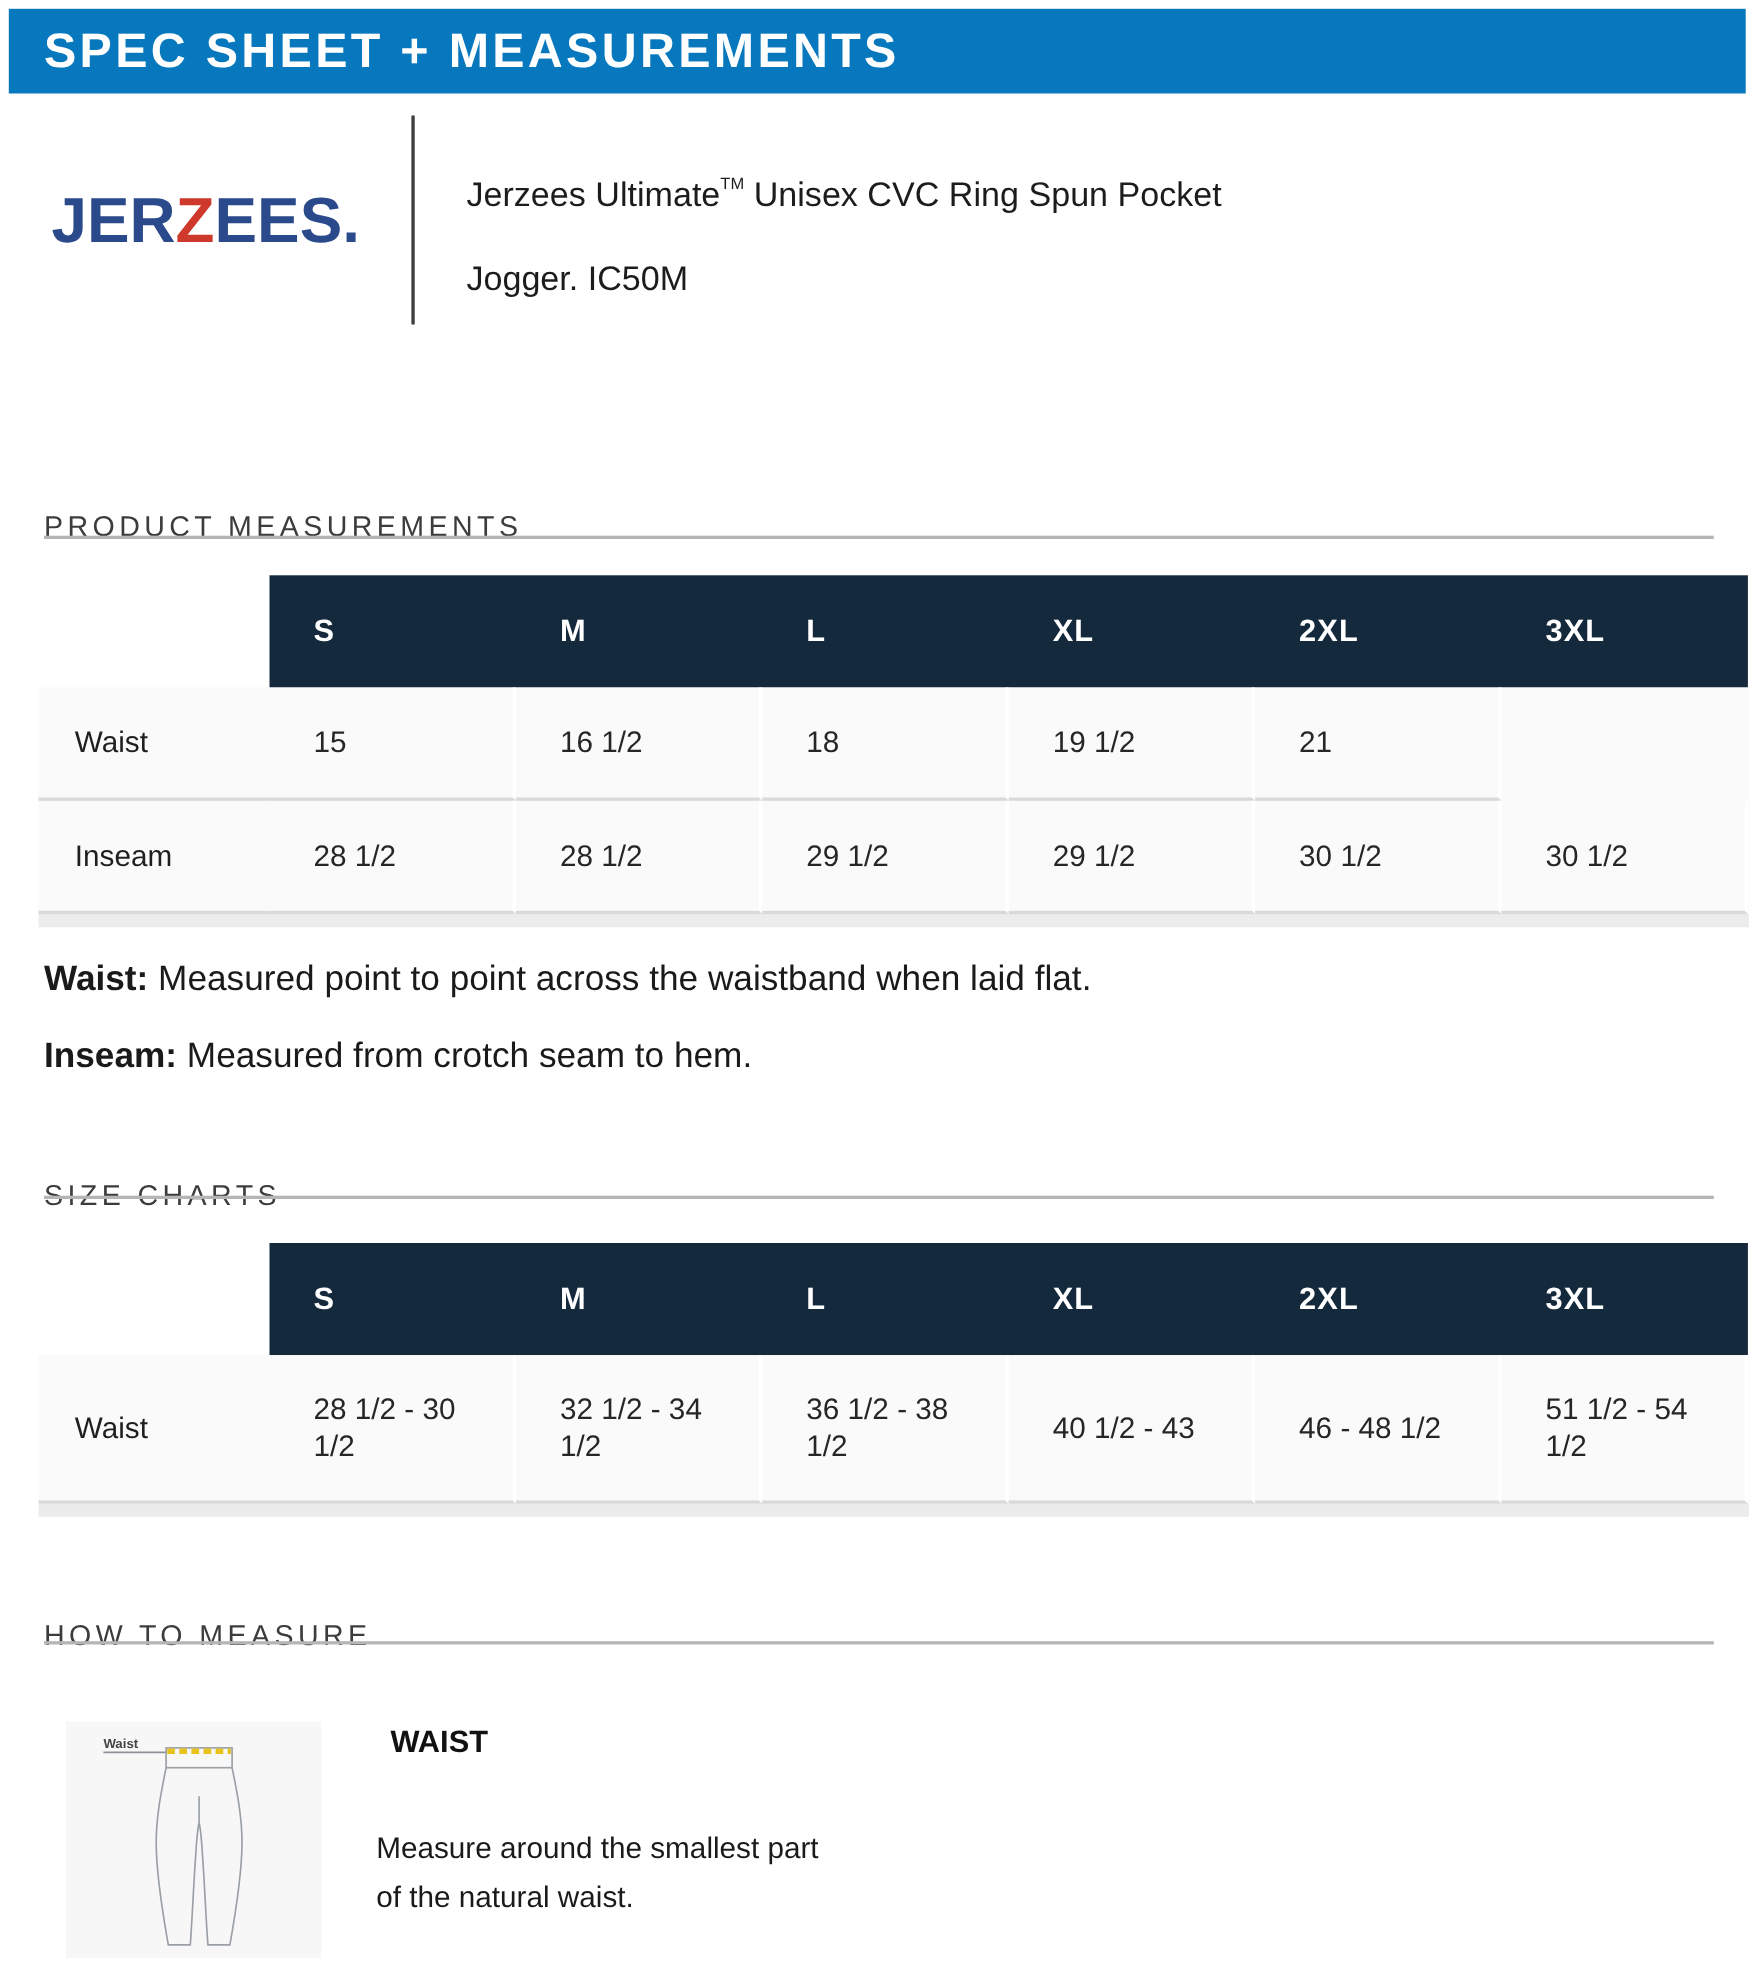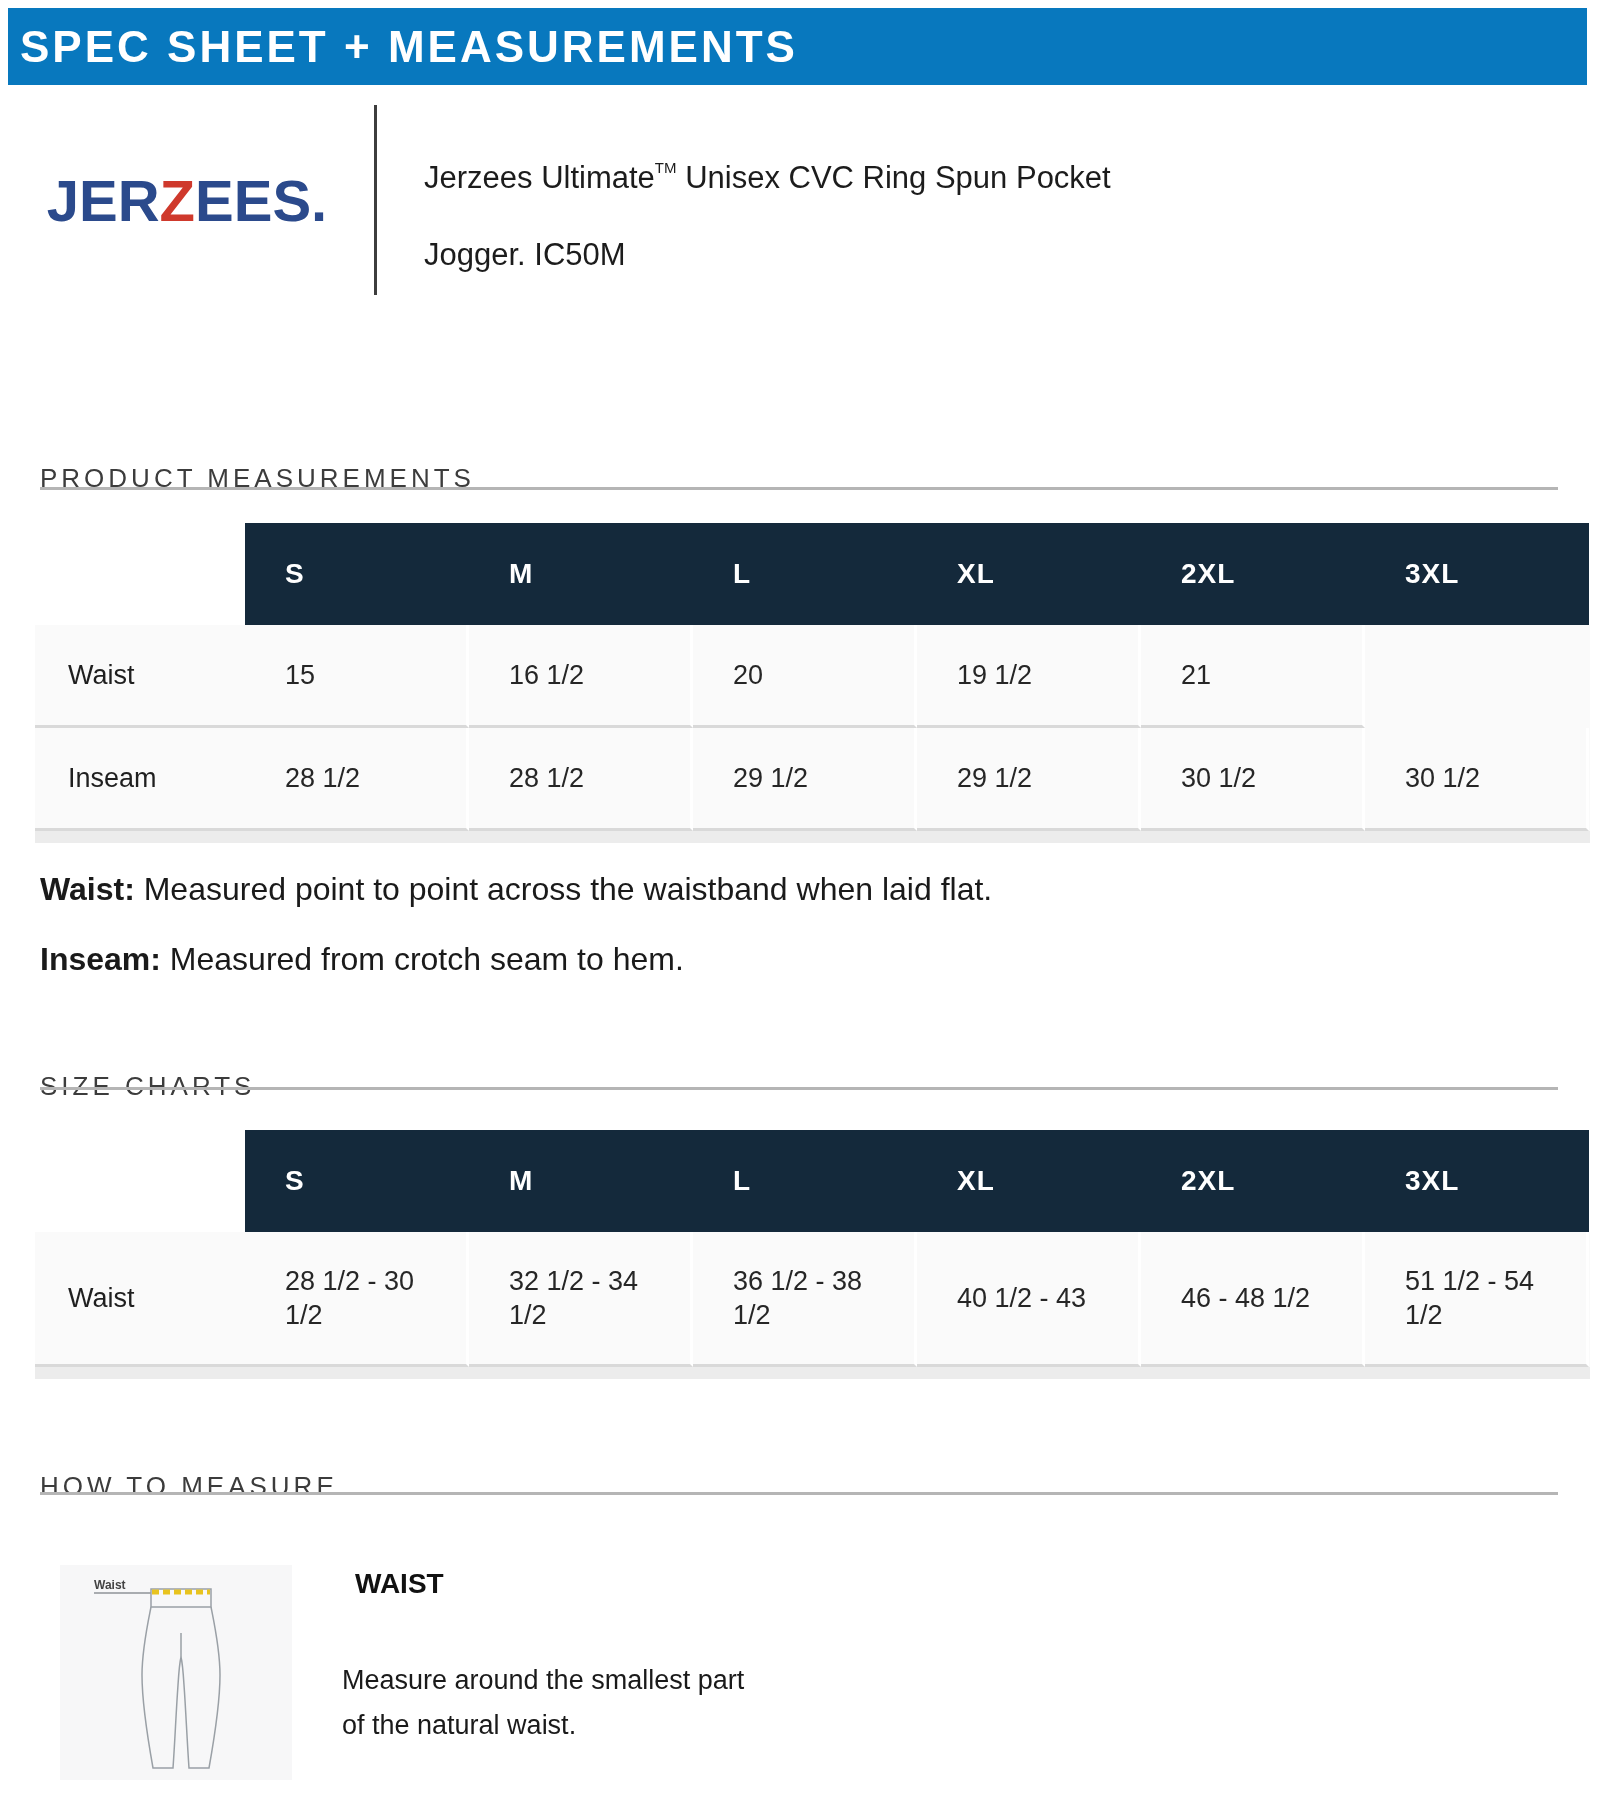--- a/index.html
+++ b/index.html
@@ -6,21 +6,21 @@
   body {
     width:1603px; height:1800px; position:relative; overflow:hidden;
     font-family:"Liberation Sans","DejaVu Sans",sans-serif; color:#1b1b1b;
   }
   .page { position:relative; width:1603px; height:1800px; background:#fff; }
 
   
   .banner {
     position:absolute; left:8px; top:8px; width:1579px; height:77px;
     background:#0878BE; display:flex; align-items:center;
-    padding-left:12px; box-sizing:border-box;
+    padding-left:32px; box-sizing:border-box;
   }
   .banner-title {
     color:#ffffff; font-weight:bold; font-size:44px; letter-spacing:3px;
   }
 
   
   .brand-row { position:absolute; left:0; top:105px; width:1603px; height:190px; display:flex; }
   .logo-area { width:374px; display:flex; align-items:center; justify-content:center; }
   .logo { font-size:58px; font-weight:bold; letter-spacing:0px; color:#2B4A8C; white-space:nowrap;text-align:center; }
   .logo-accent { color:#CF392C; }
@@ -100,21 +100,21 @@
       <div class="t-hcell">M</div>
       <div class="t-hcell">L</div>
       <div class="t-hcell">XL</div>
       <div class="t-hcell">2XL</div>
       <div class="t-hcell">3XL</div>
     </div>
     <div class="t-row row-h1">
       <div class="t-label">Waist</div>
       <div class="t-cell">15</div>
       <div class="t-cell">16 1/2</div>
-      <div class="t-cell">20</div>
+      <div class="t-cell">18</div>
       <div class="t-cell">19 1/2</div>
       <div class="t-cell">21</div>
     </div>
     <div class="t-row row-h1">
       <div class="t-label">Inseam</div>
       <div class="t-cell">28 1/2</div>
       <div class="t-cell">28 1/2</div>
       <div class="t-cell">29 1/2</div>
       <div class="t-cell">29 1/2</div>
       <div class="t-cell">30 1/2</div>

